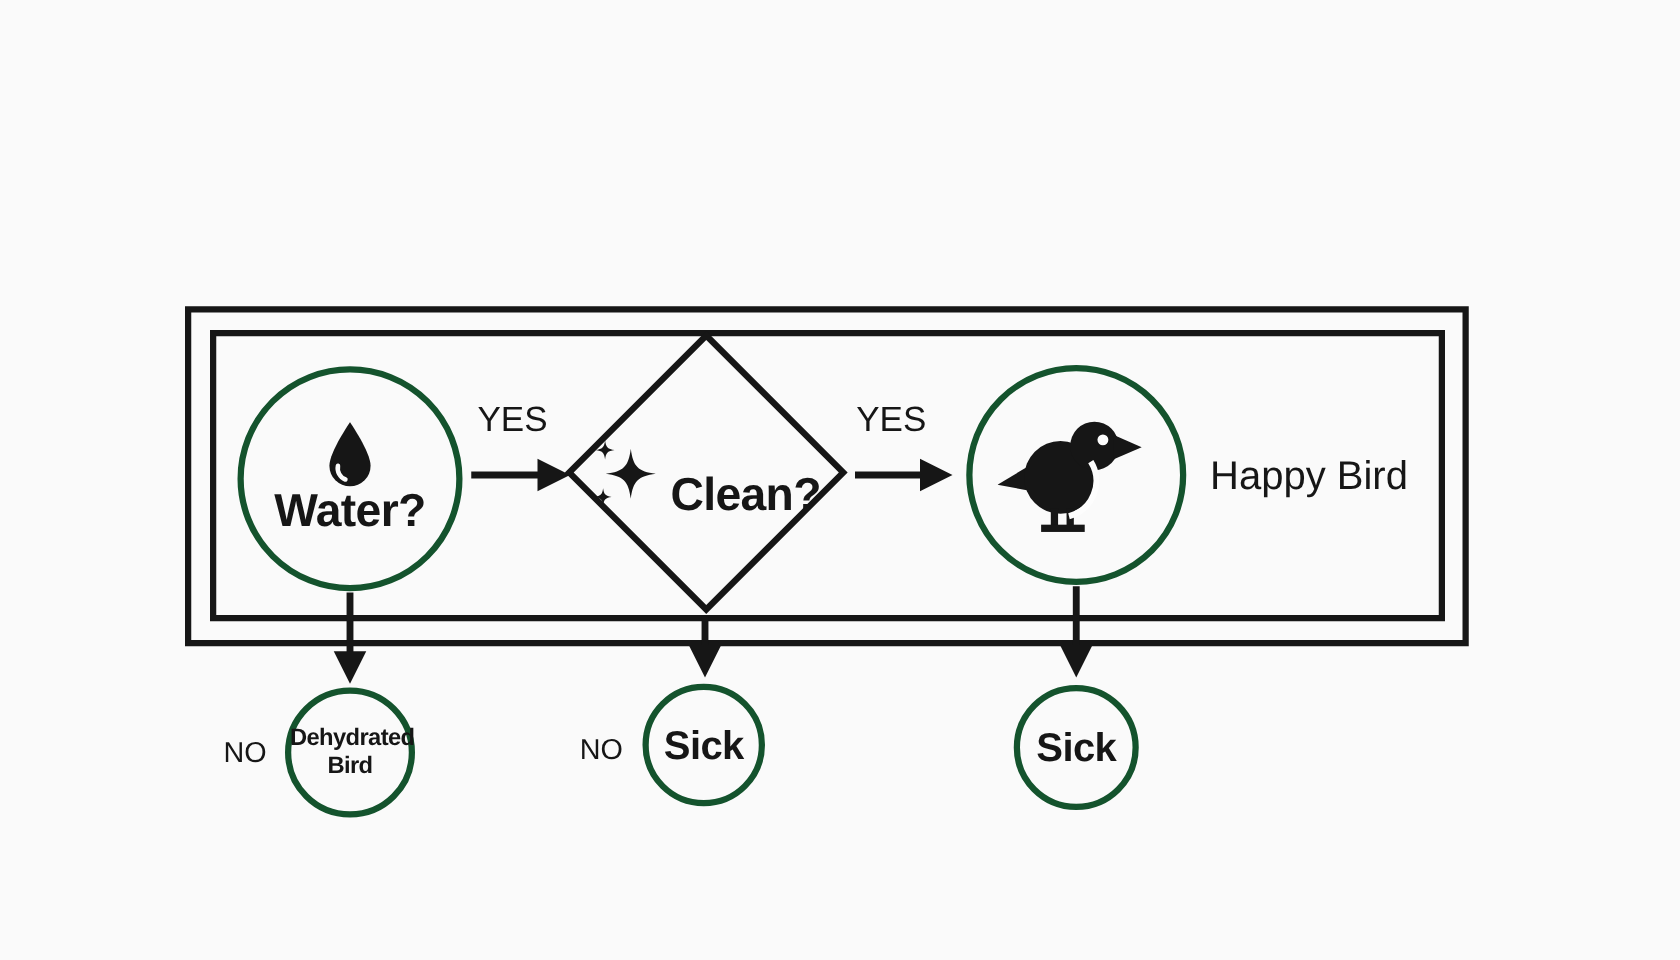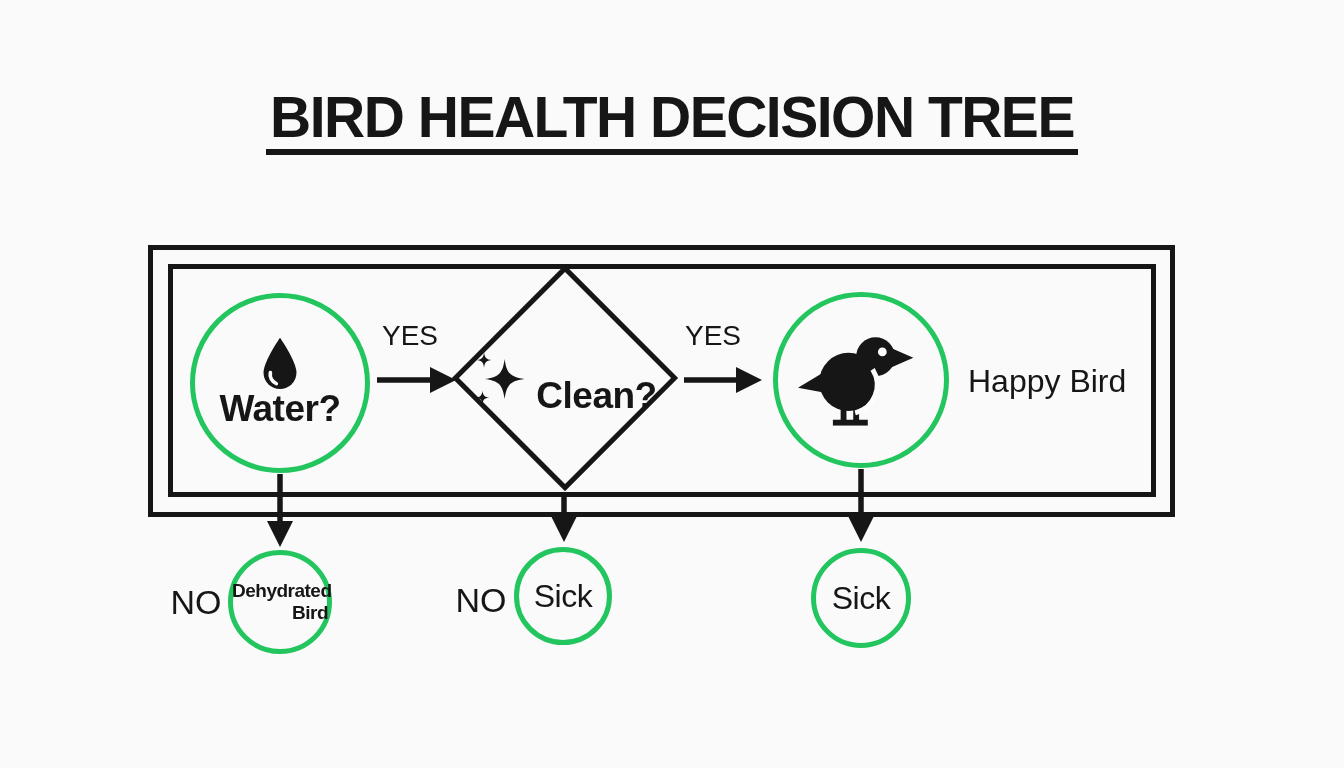--- a/index.html
+++ b/index.html
@@ -34,78 +34,75 @@
     position: absolute; left: 148px; top: 245px; width: 1027px; height: 272px;
     border: 5px solid #161616;
   }
   .inner-box {
     position: absolute; left: 168px; top: 264px; width: 988px; height: 233px;
     border: 5px solid #161616;
   }
   
   .circle {
     position: absolute;
-    border: 5px solid #22c55e;
+    border: 5px solid #14532d;
     border-radius: 50%;
     display: flex; flex-direction: column;
     align-items: center; justify-content: center;
     text-align: center;
   }
   .node-water { left: 190px; top: 293px; width: 180px; height: 180px; }
   .node-bird  { left: 773px; top: 292px; width: 176px; height: 176px; }
-  .node-dehydrated { left: 228px; top: 550px; width: 104px; height: 104px; text-align: right; }
+  .node-dehydrated { left: 228px; top: 550px; width: 104px; height: 104px; }
   .node-sick-mid   { left: 514px; top: 547px; width: 98px;  height: 98px; }
   .node-sick-right { left: 811px; top: 548px; width: 100px; height: 100px; }
   .diamond {
     position: absolute; left: 485px; top: 298px; width: 160px; height: 160px;
     border: 5px solid #161616;
     transform: rotate(45deg);
   }
   .diamond-content {
     position: absolute; left: 462px; top: 340px; width: 206px; height: 76px;
     display: flex; align-items: center; justify-content: center; gap: 5px;
   }
   .node-label-lg { font-size: 37px; font-weight: bold; letter-spacing: -0.5px; margin-top: 36px; }
-  .node-label-md { font-size: 32px; font-weight: normal; letter-spacing: -0.5px; }
+  .node-label-md { font-size: 32px; font-weight: bold; letter-spacing: -0.5px; }
   .node-label-sm {
     font-size: 19px; font-weight: bold; letter-spacing: -0.5px;
     line-height: 1.15; width: 96px;
   }
   .water-label { margin-top: -2px; }
   
   .edge-label {
     position: absolute;
     font-size: 28px; font-weight: normal;
     transform: translate(-50%, -50%);
     white-space: nowrap;
   }
-  .edge-label.no { font-size: 34px; }
+  .edge-label.no { font-size: 23px; }
   .result-label {
     position: absolute;
     font-size: 32px; font-weight: normal;
     transform: translate(0, -50%);
     white-space: nowrap;
   }
   .lbl-yes-1 { left: 410px; top: 336px; }
   .lbl-yes-2 { left: 713px; top: 336px; }
   .lbl-no-1  { left: 196px; top: 602px; }
   .lbl-no-2  { left: 481px; top: 600px; }
   .lbl-happy { left: 968px; top: 381px; }
   
   .edges-layer { position: absolute; left: 0; top: 0; width: 1344px; height: 768px; pointer-events: none; }
   .icon { display: block; }
 </style>
 </head>
 <body>
 
 <div class="canvas">
 
-  <div class="title-wrap">
-    <div class="title">BIRD HEALTH DECISION TREE</div>
-  </div>
 
   <div class="outer-box"></div>
   <div class="inner-box"></div>
 
   <svg class="edges-layer" width="1344" height="768" viewBox="0 0 1344 768">
     <g stroke="#161616" stroke-width="5.5" fill="#161616">
 
       <g>
         <line x1="377" y1="380" x2="431" y2="380"></line>
         <polygon points="430,367 456,380 430,393" stroke="none"></polygon>

